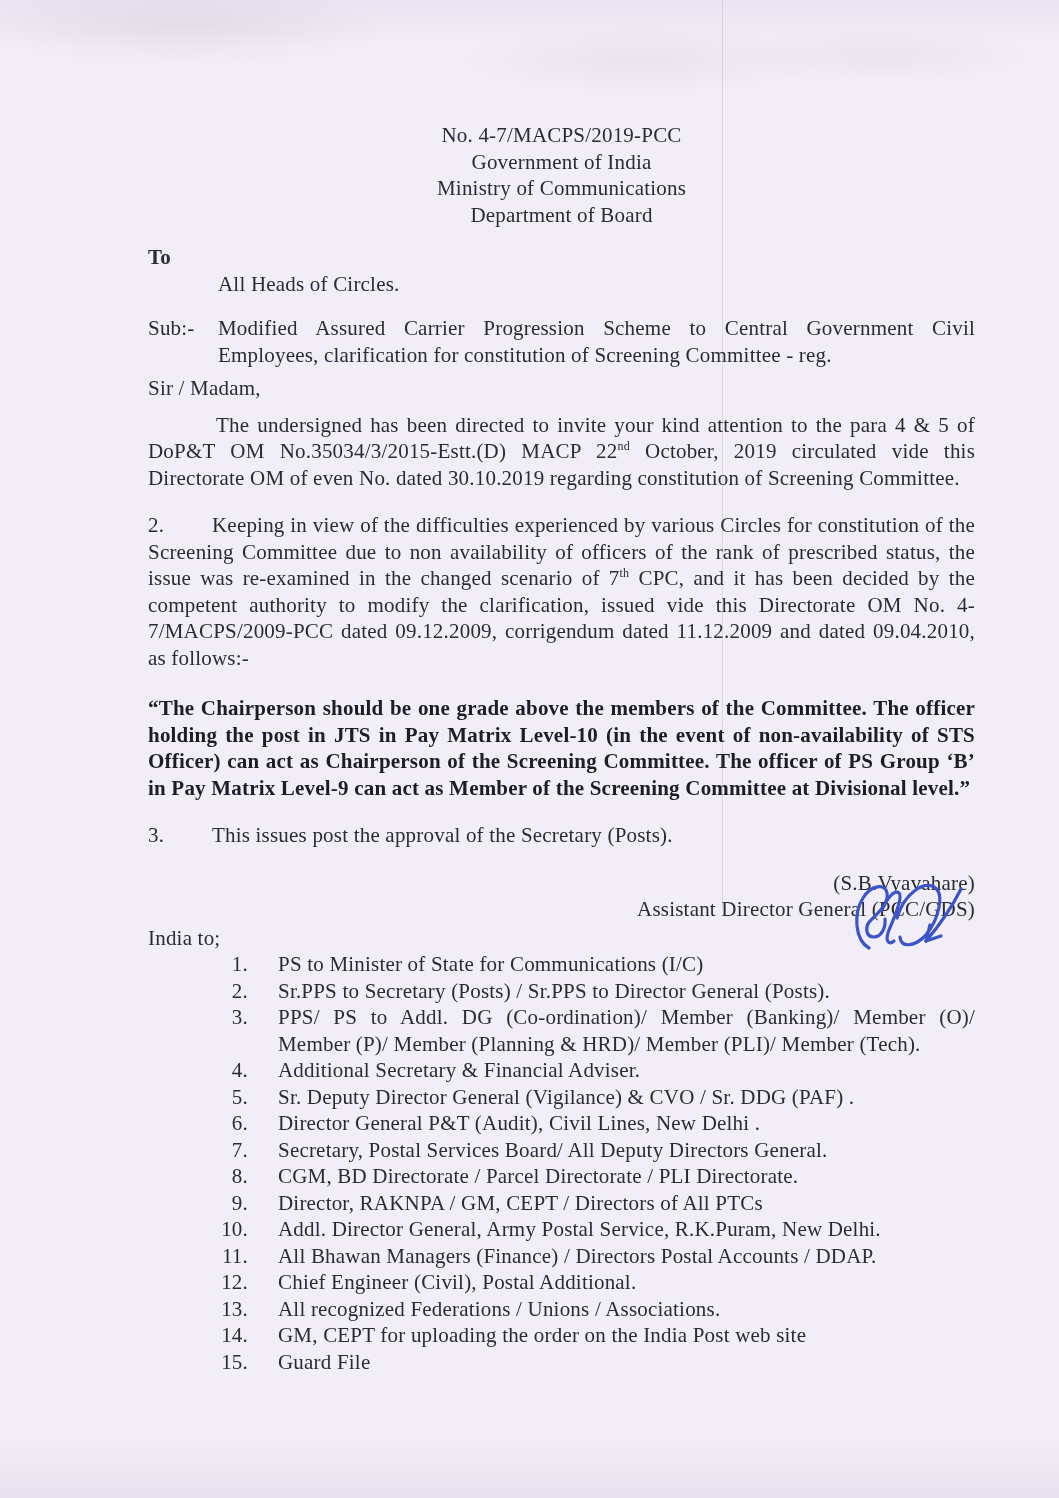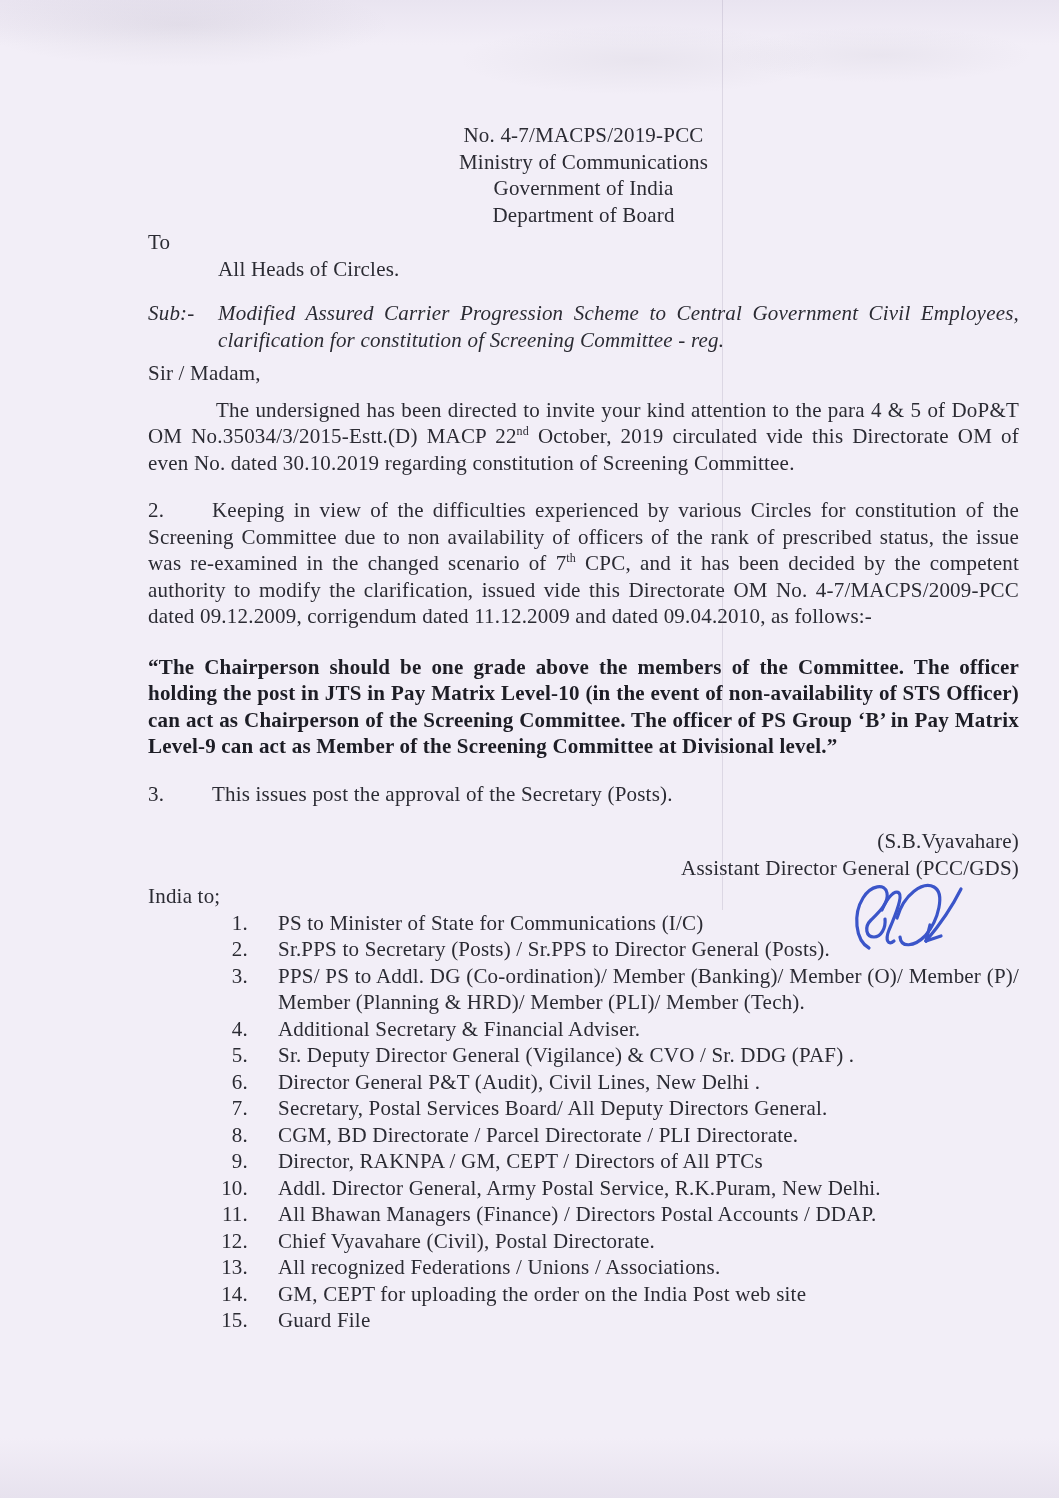--- a/index.html
+++ b/index.html
@@ -16,29 +16,29 @@
     font-family:"Liberation Serif","DejaVu Serif",serif;
     font-size:21px;
     line-height:26.5px;
     color:#2b2b33;
     letter-spacing:0.2px;
   }
   .fold-line {
     position:absolute; left:722px; top:0; width:1px; height:910px;
     background:rgba(120,110,145,0.18);
   }
-  .content { padding:122px 40px 0 148px; }
+  .content { padding:122px 84px 0 148px; }
 
   .hdr { text-align:center; }
   .origin { text-align:right; }
 
-  .to-label { margin-top:1px; }
+  .to-label { margin-top:16px;font-weight:bold; }
   .recipient { padding-left:70px; }
 
-  .subject { display:flex; margin-top:18px;font-style:italic; }
+  .subject { display:flex; margin-top:18px; }
   .subject-label { width:70px; flex:0 0 70px; }
   .subject-text { flex:1; text-align:justify; }
 
   .salutation { margin-top:7px; }
 
   .para { text-align:justify; }
   .para1 { margin-top:10px; text-indent:68px; }
   .para-num { display:inline-block; width:64px; text-indent:0; }
   .para2 { margin-top:8px; }
   .quote { margin-top:24px; font-weight:bold; color:#1d1d25; text-align:justify; }
@@ -65,22 +65,22 @@
 </head>
 <body>
 
 <div class="page">
   <div class="fold-line"></div>
 
   <div class="content">
 
     <div class="hdr">
       <div>No. 4-7/MACPS/2019-PCC</div>
+      <div>Government of India</div>
       <div>Ministry of Communications</div>
-      <div>Government of India</div>
       <div>Department of Board</div>
     </div>
 
 
     <div class="to-label">To</div>
     <div class="recipient">All Heads of Circles.</div>
 
     <div class="subject">
       <div class="subject-label">Sub:-</div>
       <div class="subject-text">Modified Assured Carrier Progression Scheme to Central Government Civil Employees, clarification for constitution of Screening Committee - reg.</div>
@@ -155,21 +155,21 @@
           <div class="copy-text">Addl. Director General, Army Postal Service, R.K.Puram, New Delhi.</div>
         </div>
 
         <div class="copy-row">
           <div class="copy-num">11.</div>
           <div class="copy-text">All Bhawan Managers (Finance) / Directors Postal Accounts / DDAP.</div>
         </div>
 
         <div class="copy-row">
           <div class="copy-num">12.</div>
-          <div class="copy-text">Chief Vyavahare (Civil), Postal Directorate.</div>
+          <div class="copy-text">Chief Engineer (Civil), Postal Additional.</div>
         </div>
 
         <div class="copy-row">
           <div class="copy-num">13.</div>
           <div class="copy-text">All recognized Federations / Unions / Associations.</div>
         </div>
 
         <div class="copy-row">
           <div class="copy-num">14.</div>
           <div class="copy-text">GM, CEPT for uploading the order on the India Post web site</div>

